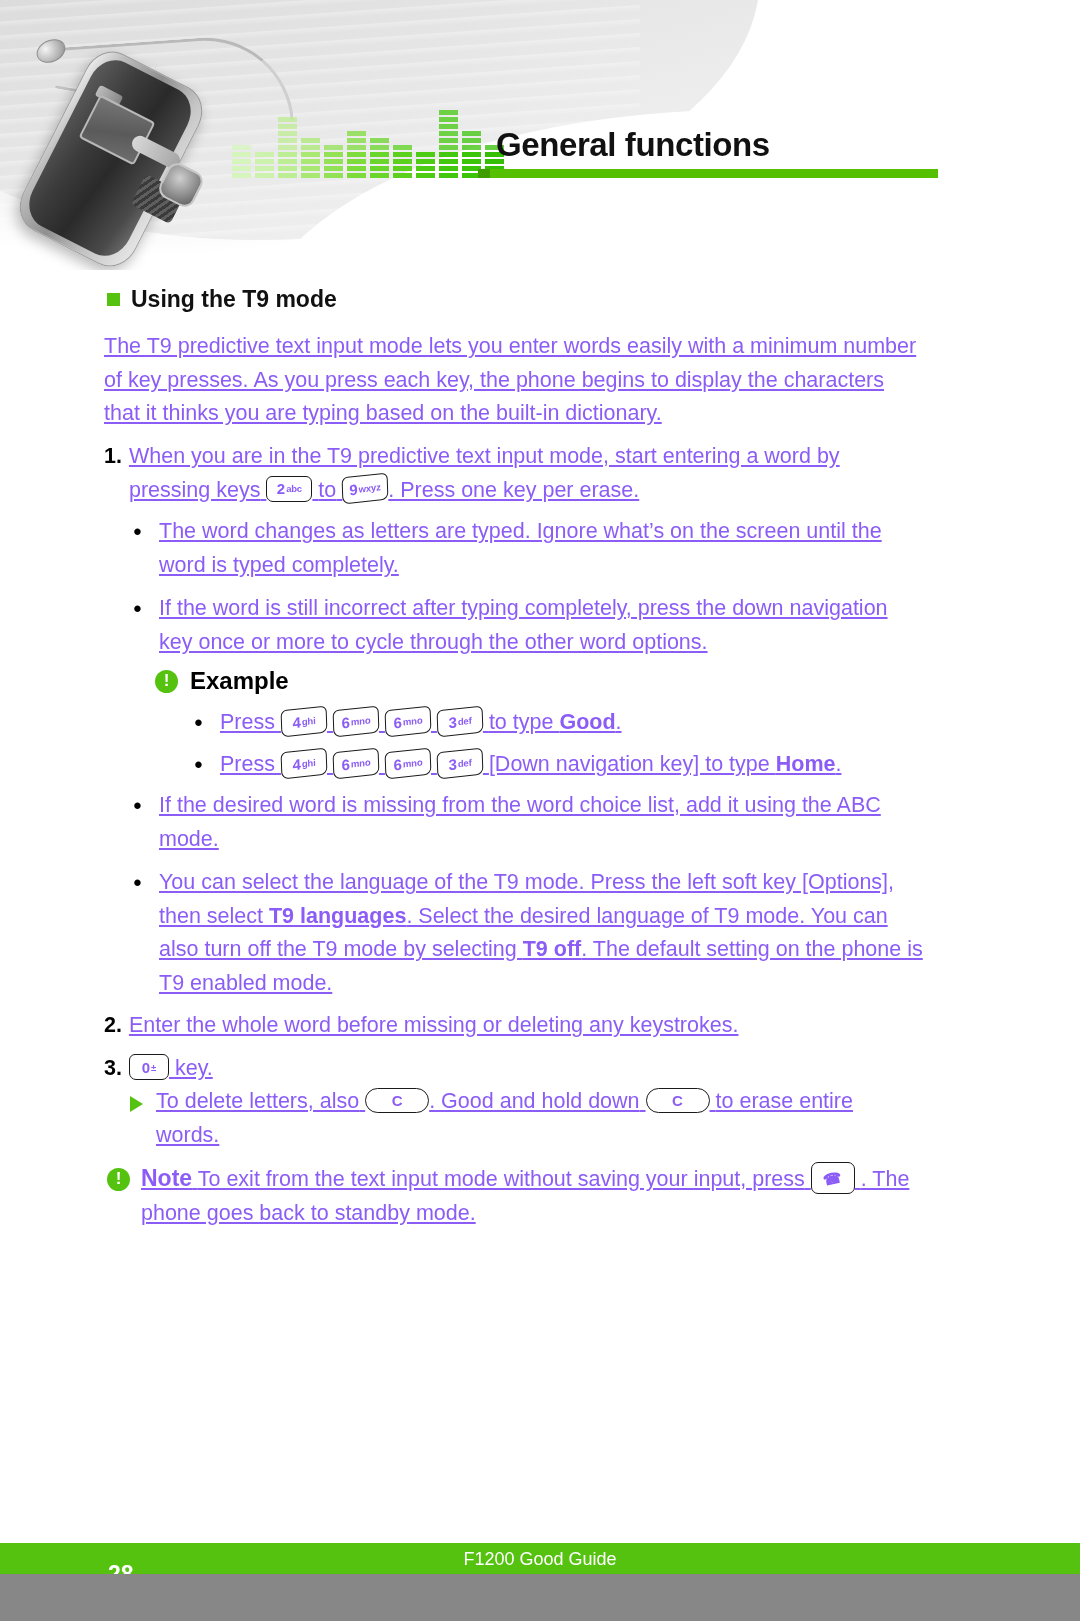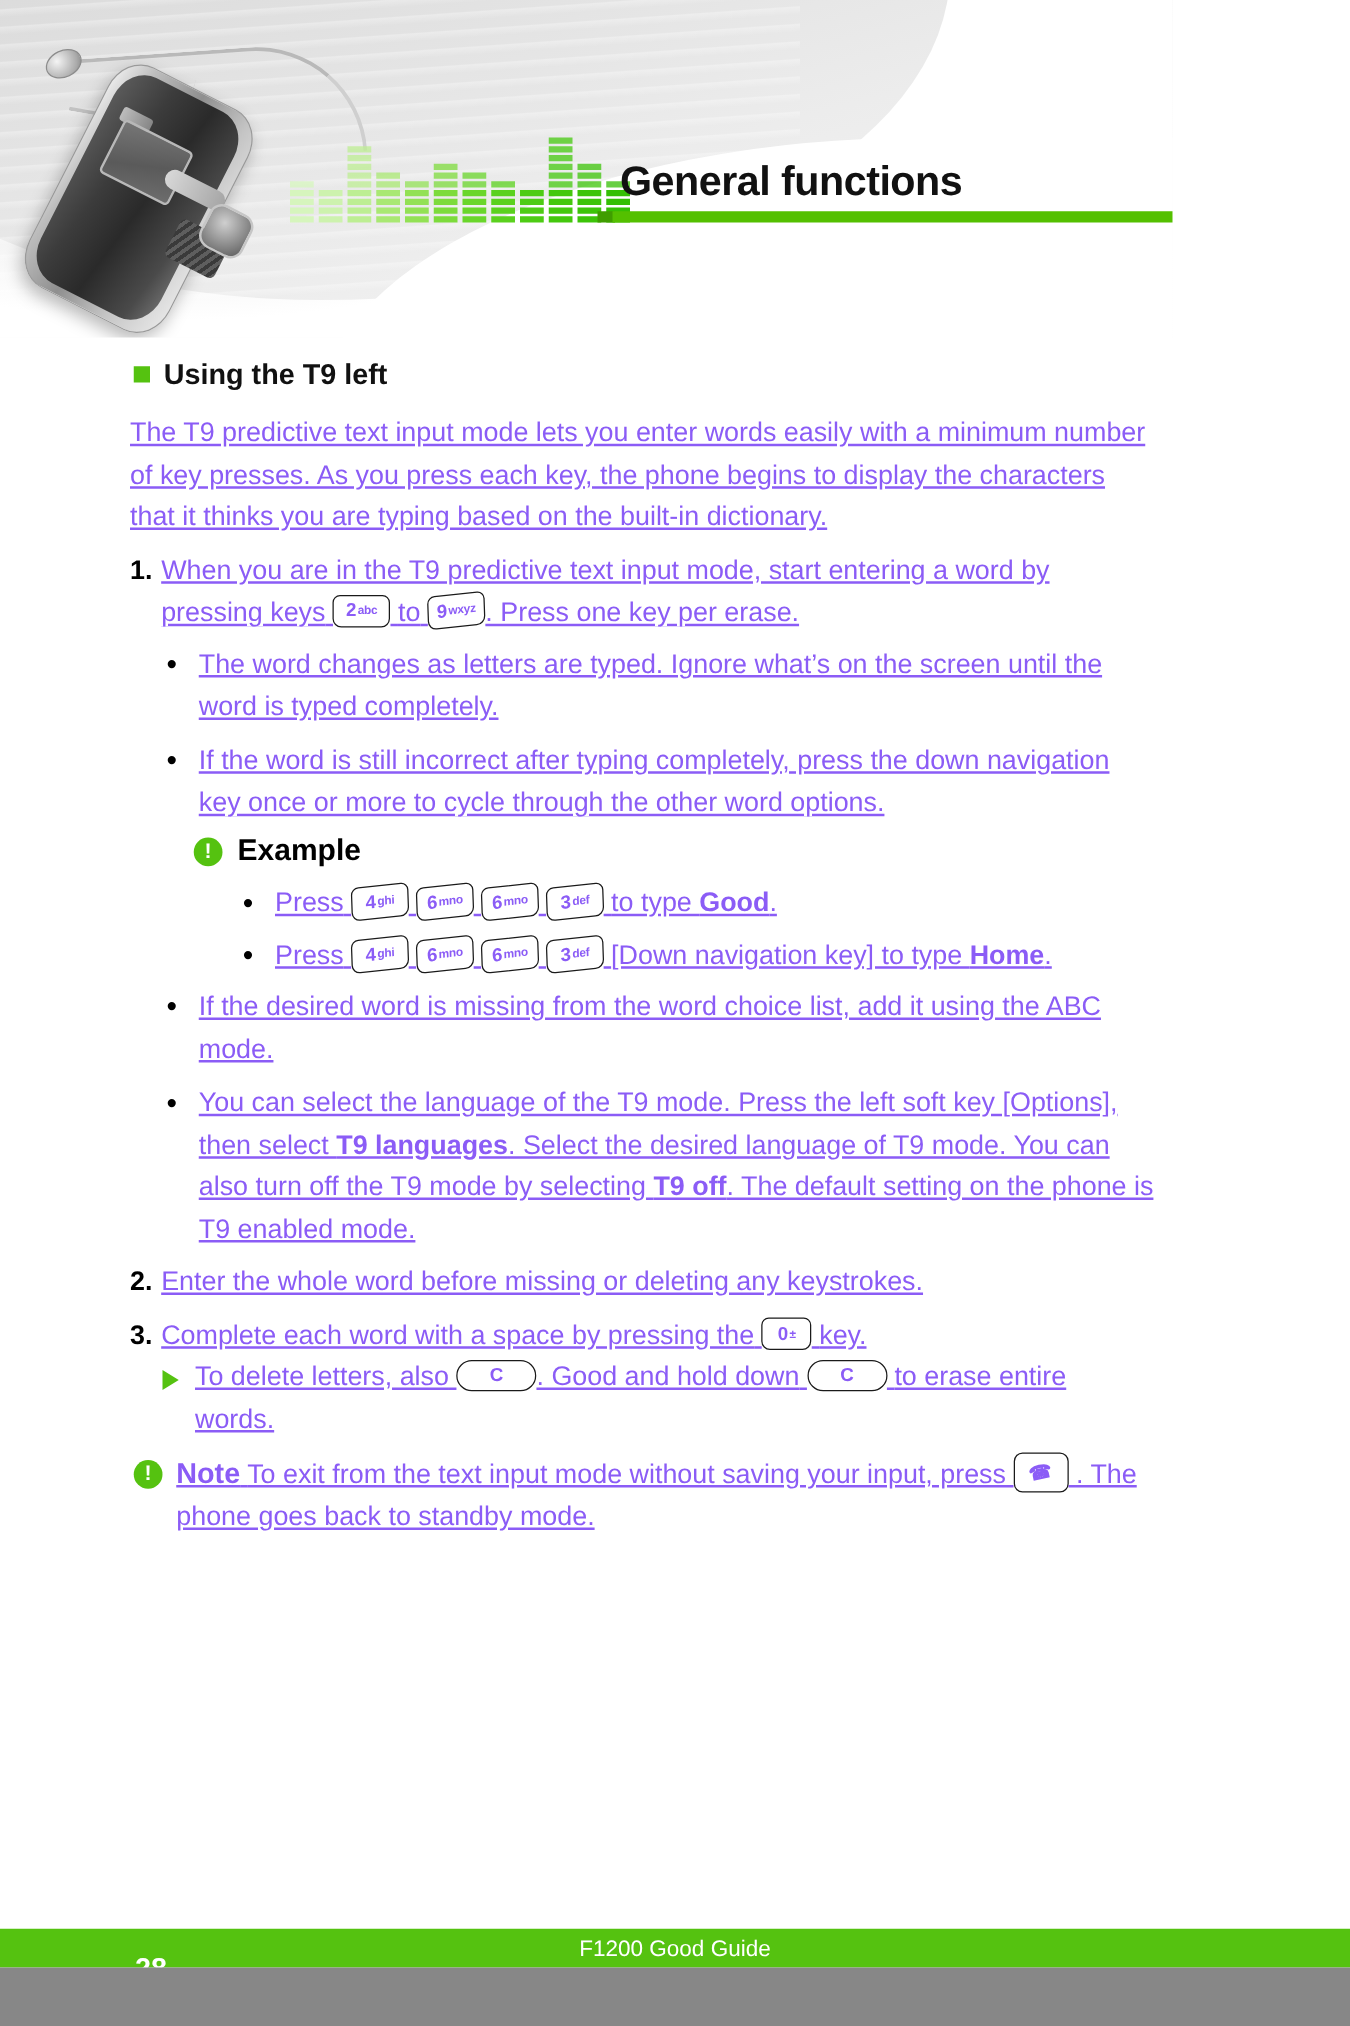--- a/index.html
+++ b/index.html
@@ -478,21 +478,21 @@
 
   <div id="header-title">General functions</div>
   <div id="header-rule-cap"></div>
   <div id="header-rule"></div>
 </div>
 
 <div id="content">
 
   <div class="block sec-title" style="left:107px; top:12px;">
     <span class="sq-bullet"></span>
-    <span>Using the T9 left</span>
+    <span>Using the T9 mode</span>
   </div>
 
   <p class="block para" style="left:104px; top:56px; width:816px;">The T9 predictive text input mode lets you enter words easily with a minimum number of key presses. As you press each key, the phone begins to display the characters that it thinks you are typing based on the built-in dictionary.</p>
 
   <div class="block num-item" style="left:104px; top:166px; width:820px;">
     <span class="num">1.</span>
     <span class="li-text">
       <span>When you are in the T9 predictive text input mode, start entering a word by pressing keys</span>
       <span class="keycap k-small">
         <span class="key-num">2</span>
@@ -582,21 +582,20 @@
   </div>
 
   <div class="block num-item" style="left:104px; top:735px; width:820px;">
     <span class="num">2.</span>
     <span class="li-text">Enter the whole word before missing or deleting any keystrokes.</span>
   </div>
 
   <div class="block num-item" style="left:104px; top:778px; width:820px;">
     <span class="num">3.</span>
     <span class="li-text">
-      <span>Complete each word with a space by pressing the</span>
       <span class="keycap k-zero">
         <span class="key-num">0</span>
           <span class="key-sub">±</span>
       </span>
       <span>key.</span>
     </span>
   </div>
 
   <div class="block tri-item" style="left:130px; top:811px; width:790px;">
     <span class="tri"></span>

